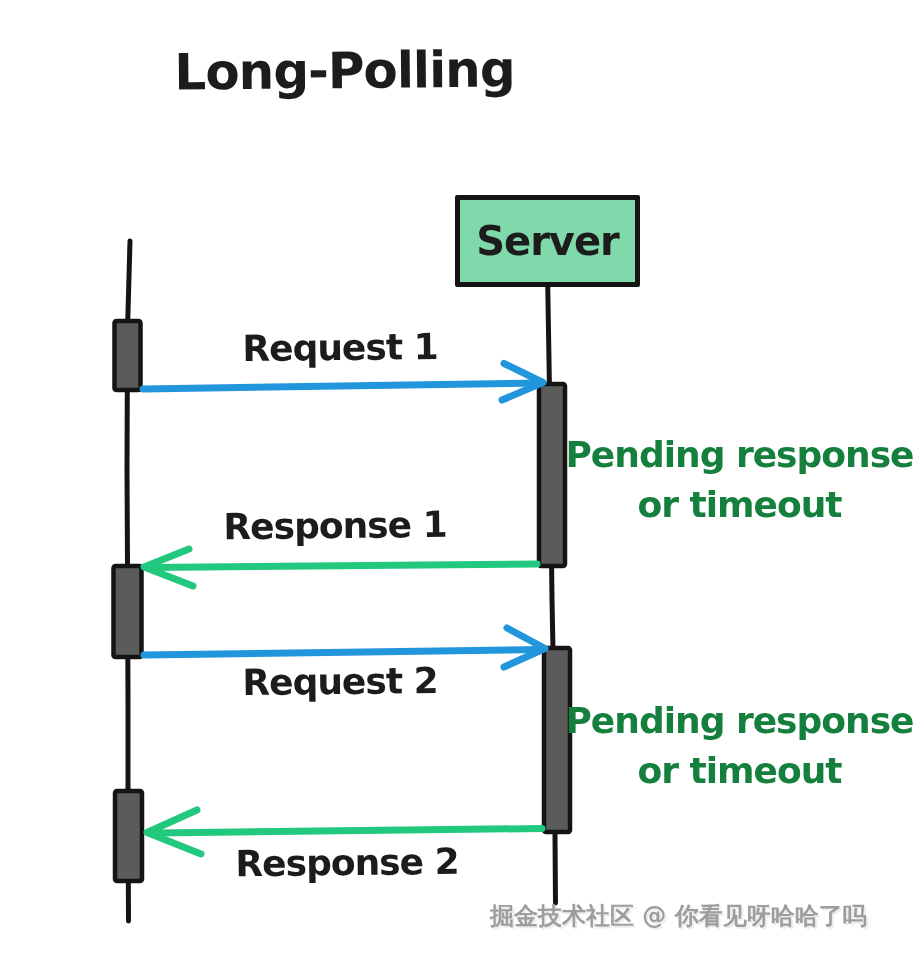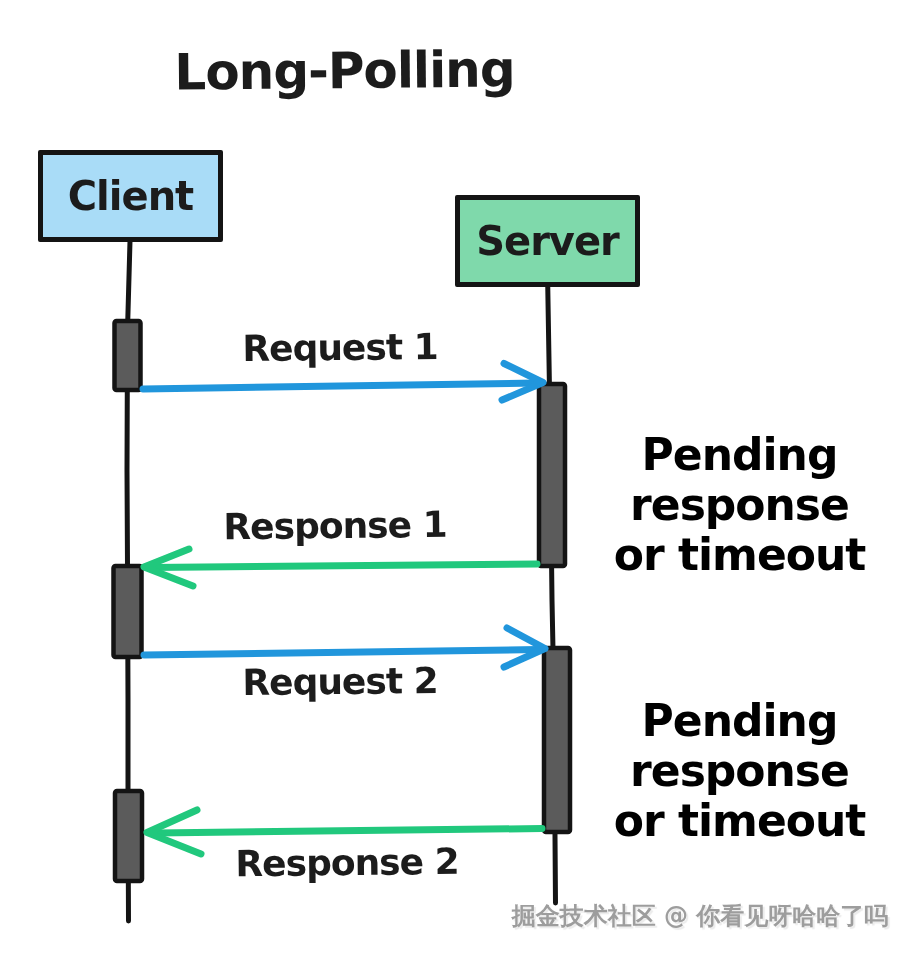--- a/index.html
+++ b/index.html
@@ -29,27 +29,27 @@
     position:absolute; width:320px; text-align:center;
     font-size:36px; font-weight:700; color:#1c1c1c; letter-spacing:-1px;
     transform:rotate(-0.6deg);
   }
   .m1 { left:180px; top:327px; }
   .m2 { left:175px; top:505px; }
   .m3 { left:180px; top:661px; }
   .m4 { left:187px; top:842px; }
   .annotation {
     position:absolute; left:557px; width:365px; text-align:center;
-    font-size:44px; font-weight:700; color:#000000; letter-spacing:-1px;
+    font-size:36px; font-weight:700; color:#15803d; letter-spacing:-1px;
     line-height:50px;
   }
   .a1 { top:430px; }
   .a2 { top:696px; }
   .watermark {
-    position:absolute; left:490px; top:900px; width:420px; text-align:center;
+    position:absolute; left:490px; top:900px; width:420px; text-align:left;
     font-size:24px; font-weight:700; color:#9d9d9d;
     text-shadow:2px 2px 1px #ececec;
   }
 </style>
 </head>
 <body>
 
 <div class="canvas">
 
   <div class="title">Long-Polling</div>
@@ -79,23 +79,20 @@
       <path class="shaft" d="M144 655 L538 649.5" stroke="#2196dc"></path>
       <path class="head" d="M507 628 L545 648.5 L504 667" stroke="#2196dc"></path>
     </g>
 
     <g>
       <path class="shaft" d="M542 828.5 L156 833" stroke="#21c87d"></path>
       <path class="head" d="M197 810 L147 832.5 L201 854" stroke="#21c87d"></path>
     </g>
   </svg>
 
-  <div class="actor client" style="background: rgb(169, 220, 247);">
-    <span>Client</span>
-  </div>
   <div class="actor server" style="background: rgb(127, 217, 171); margin-top: 43px;">
     <span>Server</span>
   </div>
 
   <div class="msg-label m1">Request 1</div>
   <div class="msg-label m2">Response 1</div>
   <div class="msg-label m3">Request 2</div>
   <div class="msg-label m4">Response 2</div>
 
   <div class="annotation a1">

